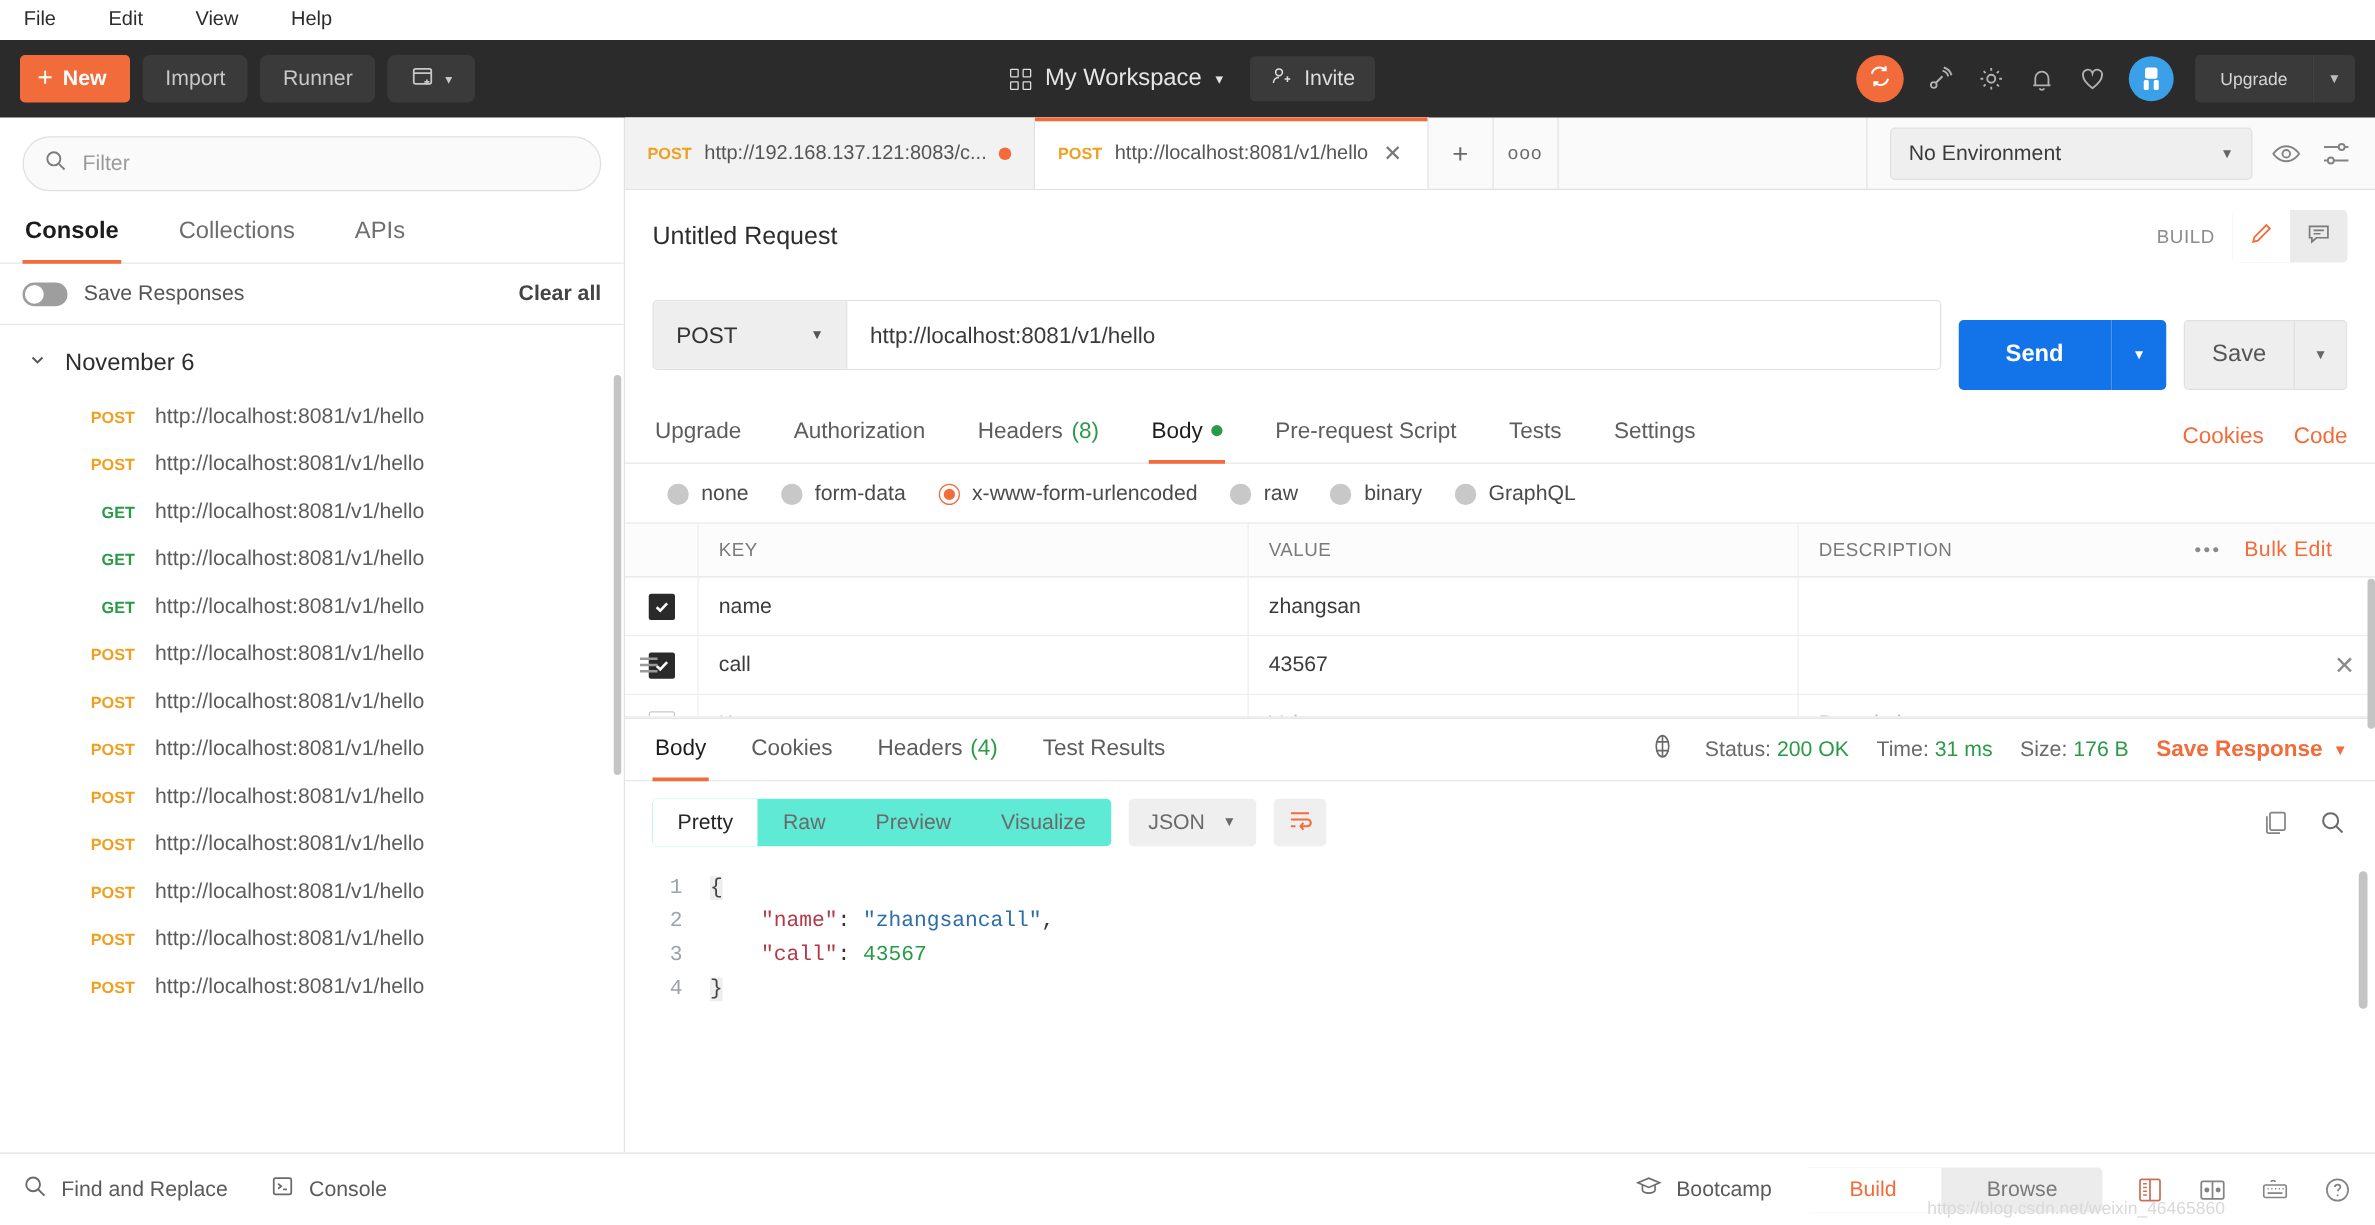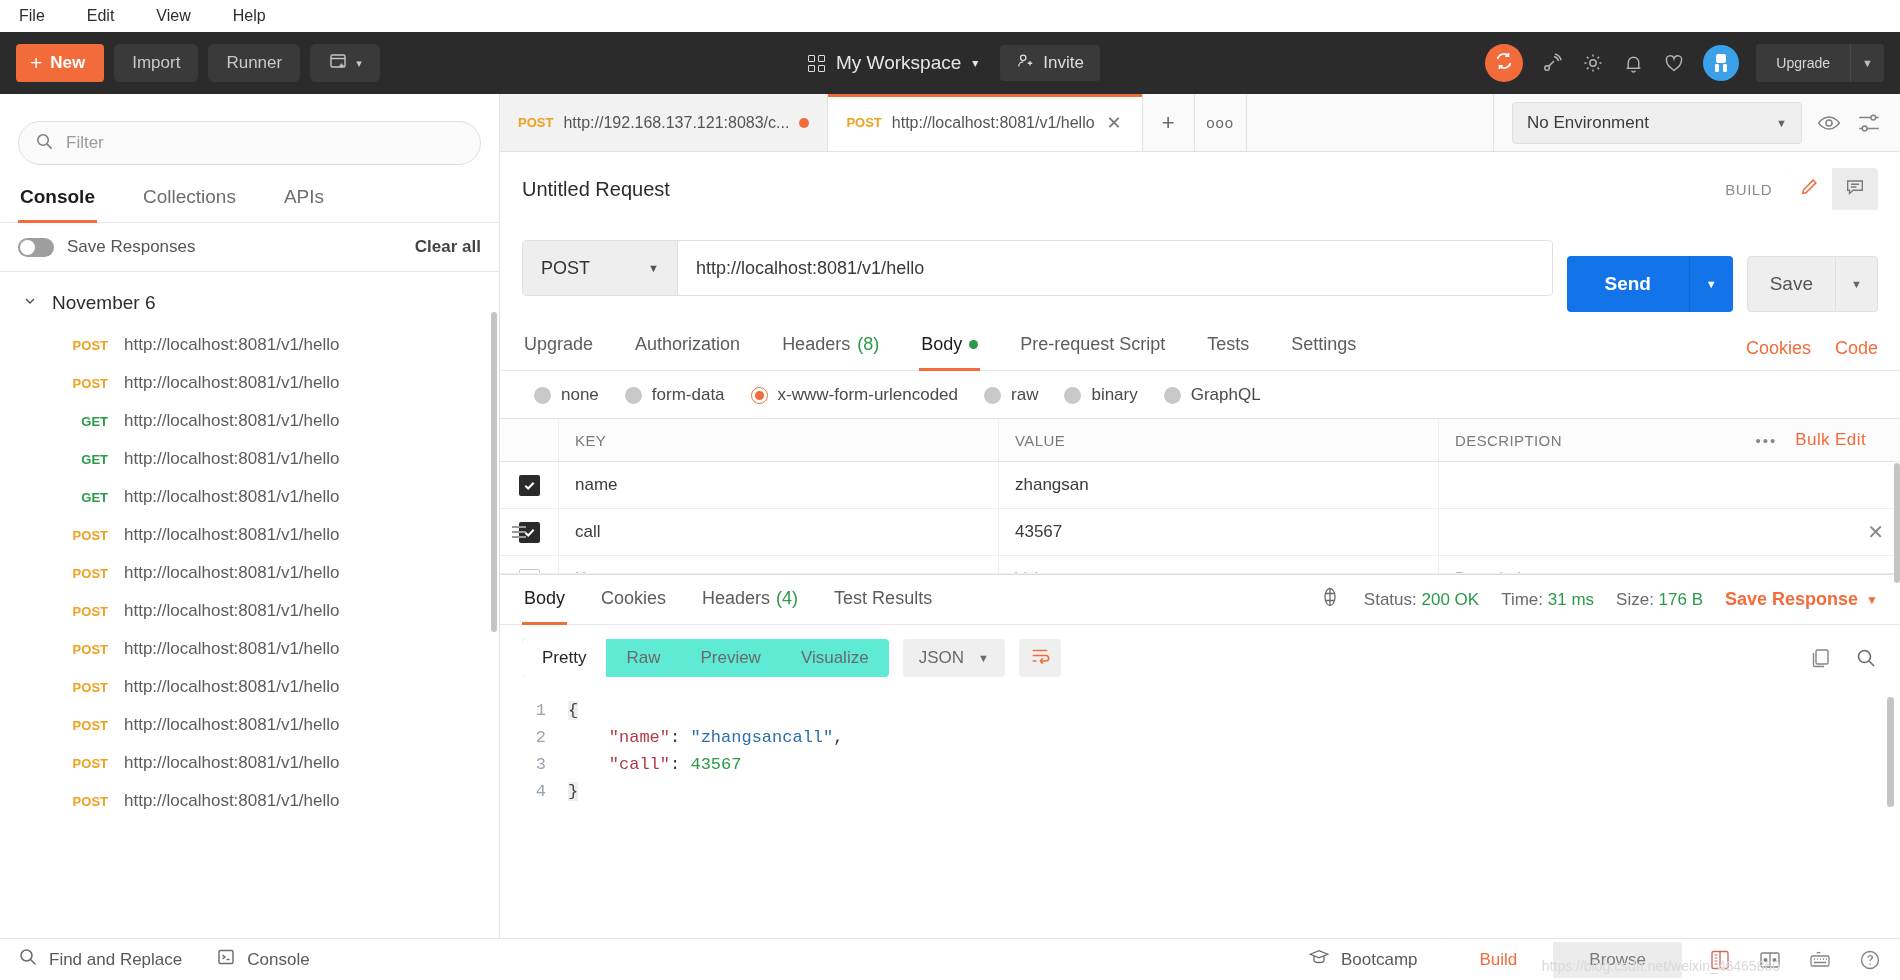--- a/index.html
+++ b/index.html
@@ -79,21 +79,21 @@
   }
 
   
   .main { flex: 1; display: flex; min-height: 0; }
 
   
   .sidebar {
     width: 500px; flex: none; border-right: 1px solid #e2e2e2;
     display: flex; flex-direction: column; background: #fff; min-height: 0;
   }
-  .filter-wrap { padding: 15px 18px 12px 18px; margin-top: 12px; }
+  .filter-wrap { padding: 15px 18px 12px 18px; }
   .filter-box {
     height: 44px; border: 1px solid #e0e0e0; border-radius: 22px; background: #fafafa;
     display: flex; align-items: center; padding: 0 16px; gap: 12px;
   }
   .filter-box input {
     border: none; outline: none; background: transparent; font-size: 17px;
     color: #444; width: 100%; font-family: "Liberation Sans", sans-serif;
   }
   .filter-box input::placeholder { color: #9b9b9b; }
   .side-tabs { display: flex; padding: 0 18px; gap: 44px; border-bottom: 1px solid #e8e8e8; }
@@ -301,21 +301,21 @@
   .ln { width: 68px; text-align: right; padding-right: 22px; color: #9aa4ad; flex: none; user-select: none; }
   .code-txt { white-space: pre; color: #333; }
   .tok-key { color: #b23a48; }
   .tok-str { color: #2c6ea8; }
   .tok-num { color: #2a9a48; }
   .tok-brace { color: #444; background: #eeeeee; }
   .code-scroll { position: absolute; right: 6px; top: 10px; width: 7px; height: 110px; background: #c4c4c4; border-radius: 4px; }
 
   
   .footer {
-    height: 42px; border-top: 1px solid #e2e2e2; display: flex; 
+    height: 58px; border-top: 1px solid #e2e2e2; display: flex; 
     padding: 0 18px; flex: none; background: #fff; gap: 34px;
   }
   .f-item { display: flex; align-items: center; gap: 11px; font-size: 17px; color: #5a5a5a; cursor: pointer; }
   .footer-right { margin-left: auto; display: flex; align-items: center; gap: 26px; }
   .bb-seg { display: flex; background: #ececec; border-radius: 4px; overflow: hidden; }
   .bb-seg .s { padding: 8px 36px; font-size: 17px; color: #7a7a7a; cursor: pointer; }
   .bb-seg .s.active { background: #ffffff; color: #f26b3a; }
   .watermark {
     position: absolute; right: 120px; bottom: 6px; font-size: 14px; color: #d9d9d9;
     pointer-events: none; font-family: "Liberation Sans", sans-serif;

